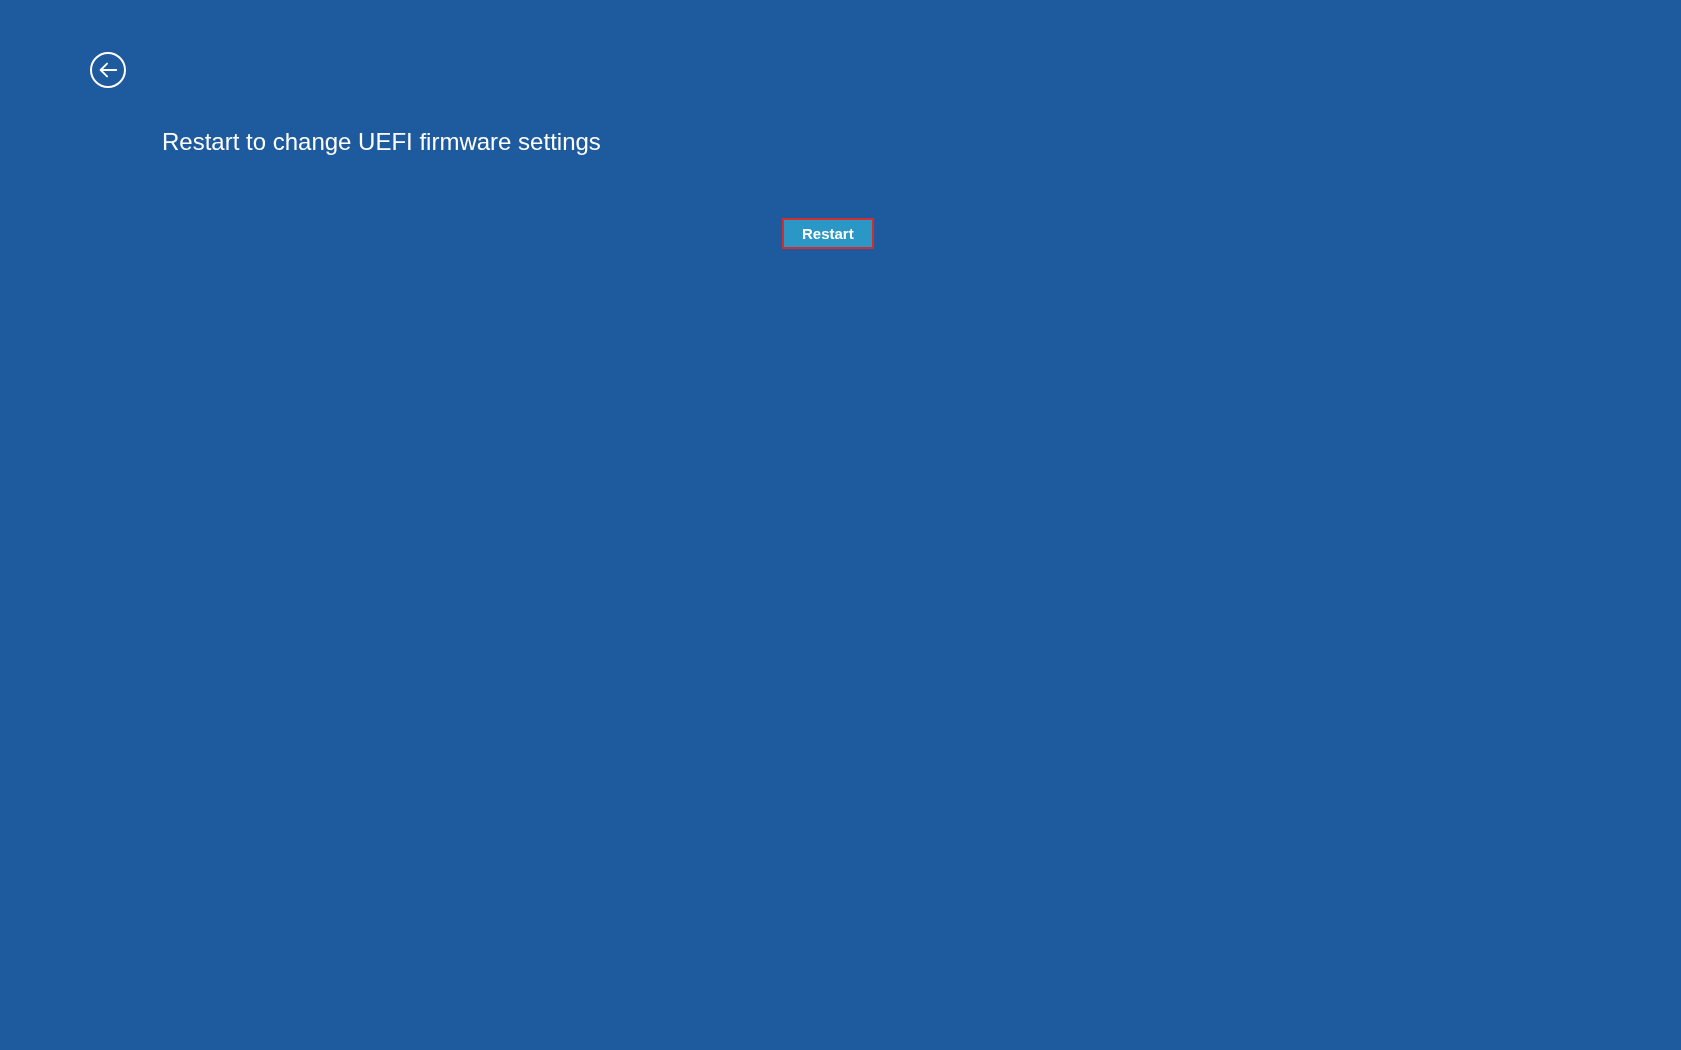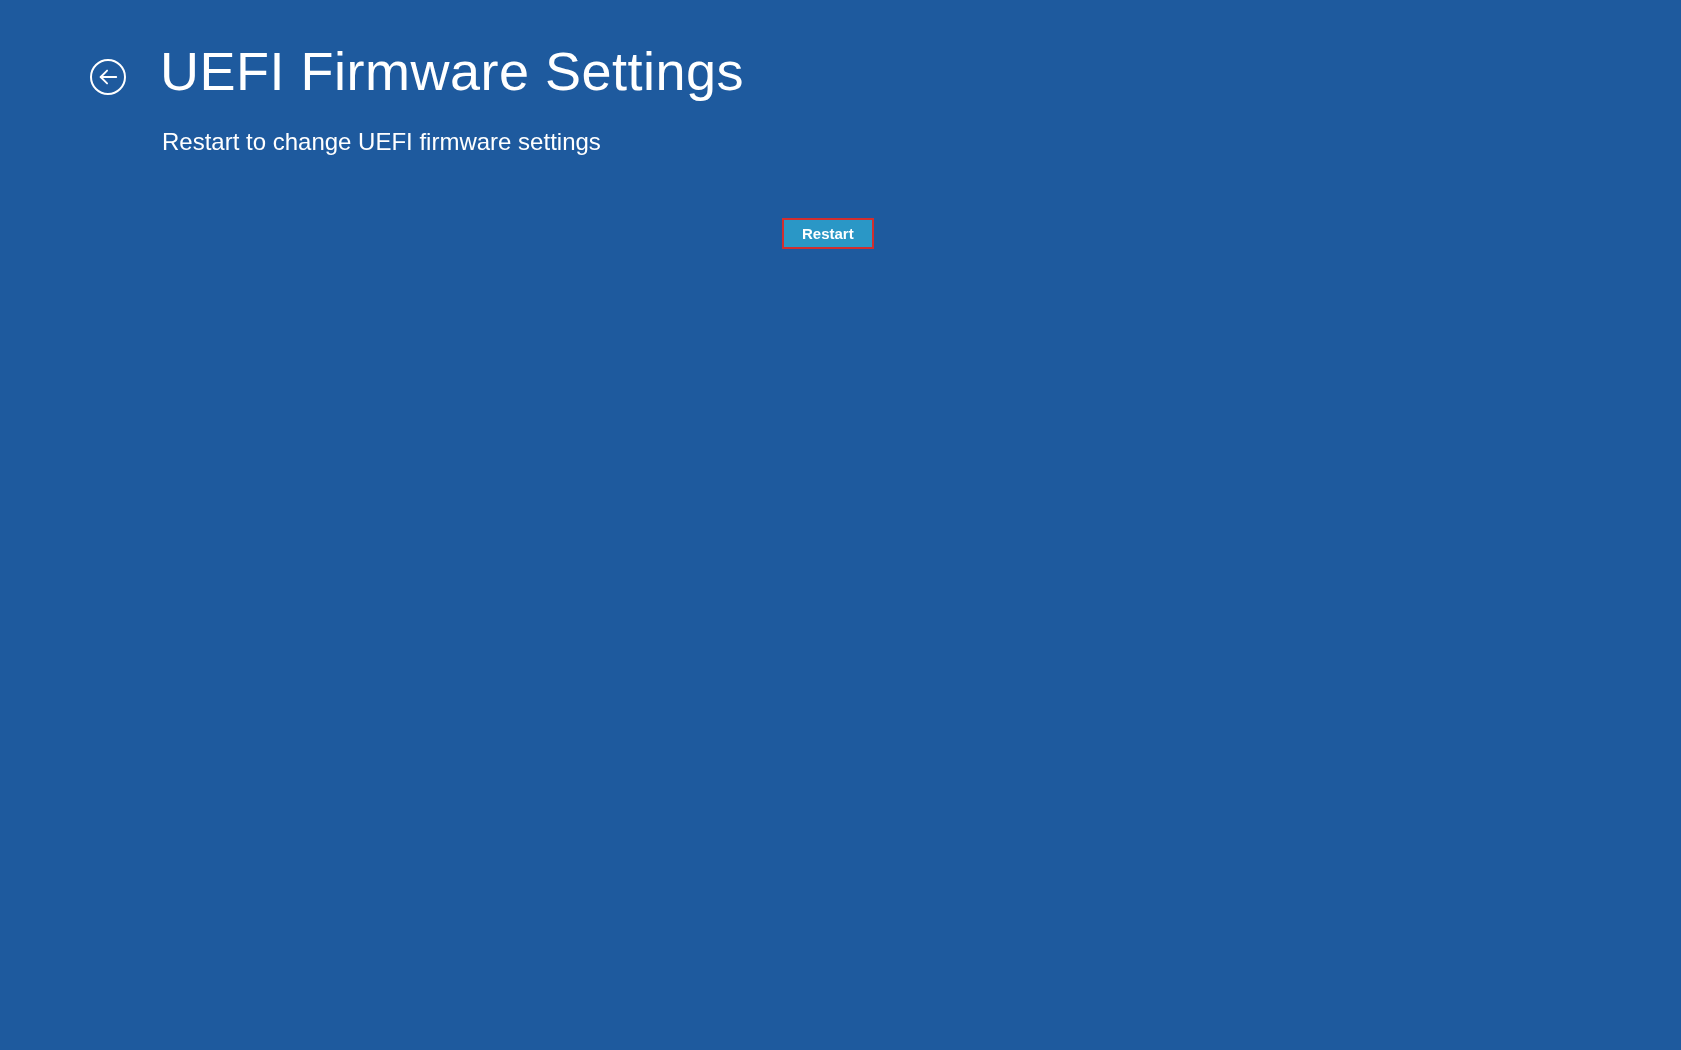--- a/index.html
+++ b/index.html
@@ -69,18 +69,17 @@
 </head>
 <body>
 
 <div class="header-row">
   <div class="back-button">
     <svg viewBox="0 0 24 24" fill="none" stroke="#ffffff" stroke-width="2" stroke-linecap="round" stroke-linejoin="round">
       <line x1="21" y1="12" x2="4" y2="12"></line>
       <polyline points="11 5 4 12 11 19"></polyline>
     </svg>
   </div>
-  <h1 class="page-title">UEFI Firmware Settings</h1>
 </div>
 
 <p class="description">Restart to change UEFI firmware settings</p>
 
 <button class="restart-button">Restart</button>
 
 </body></html>

